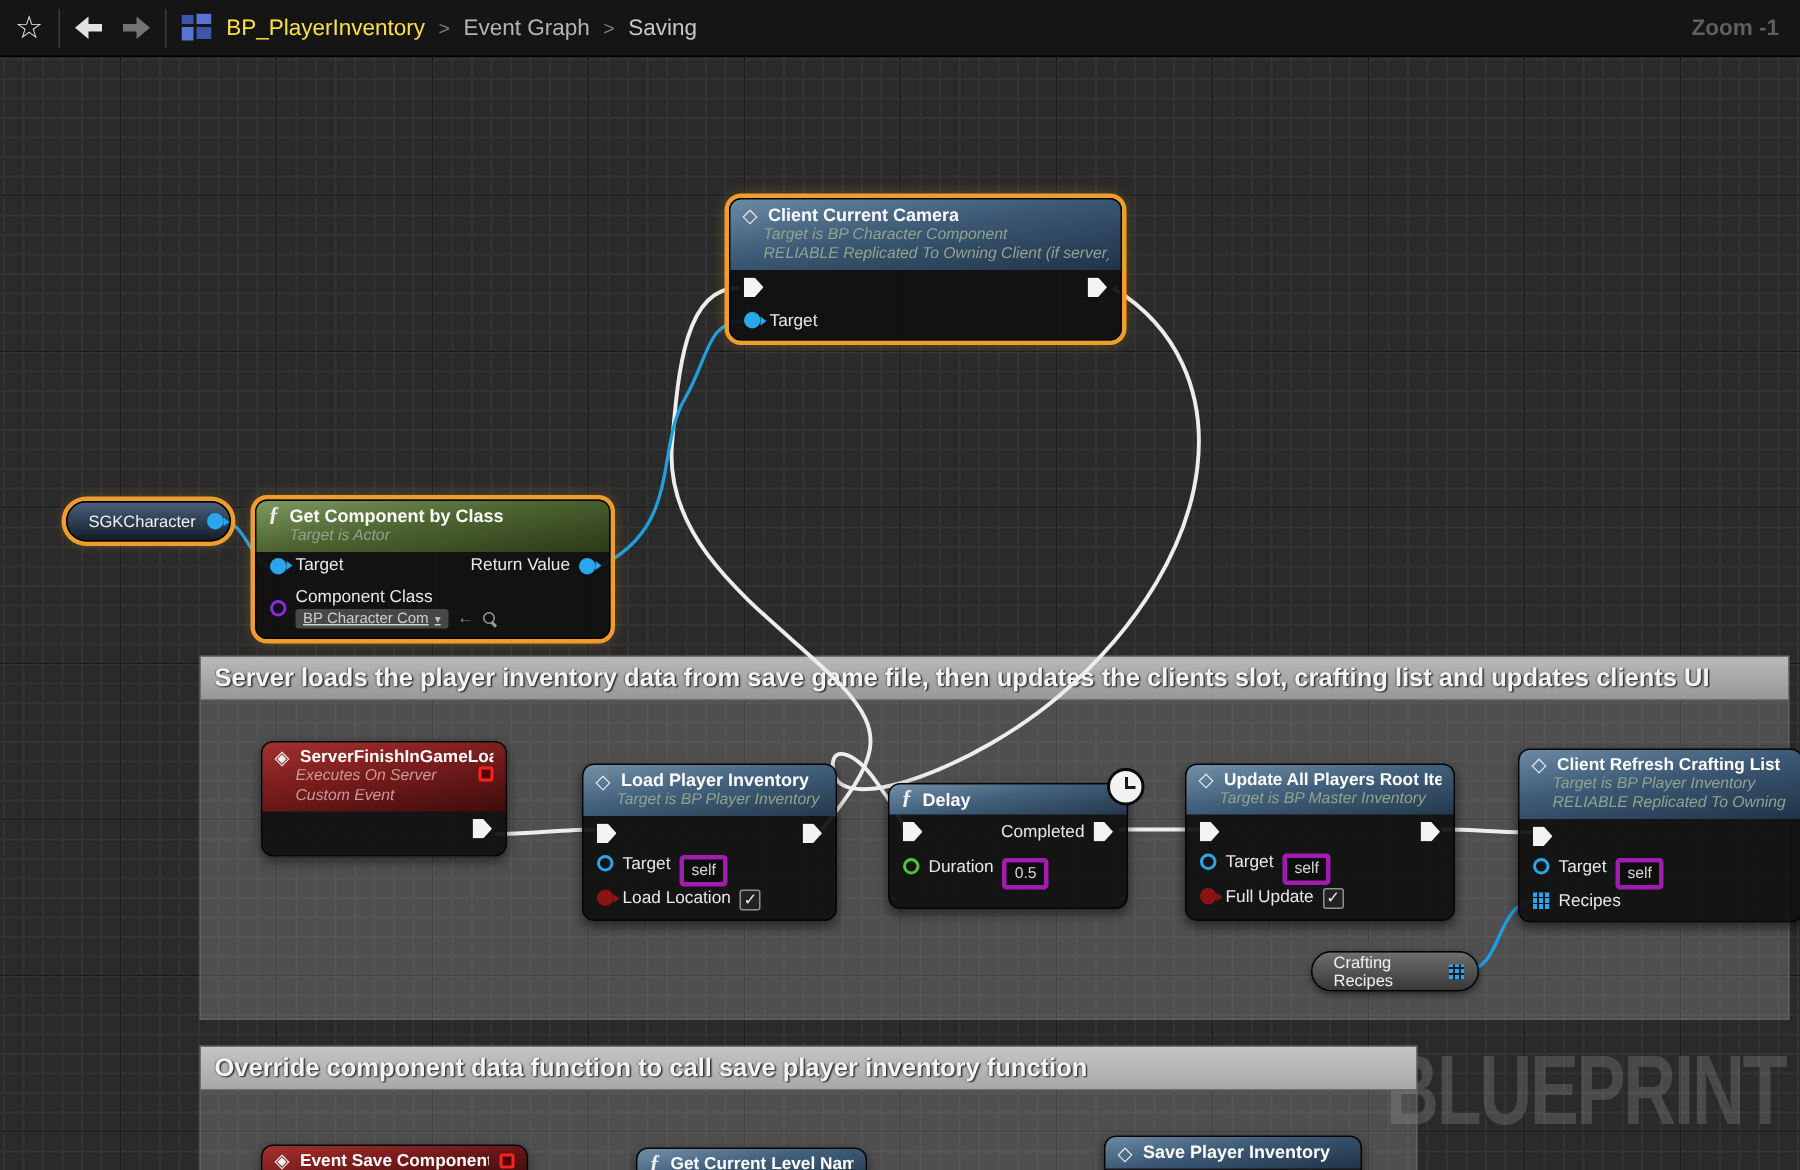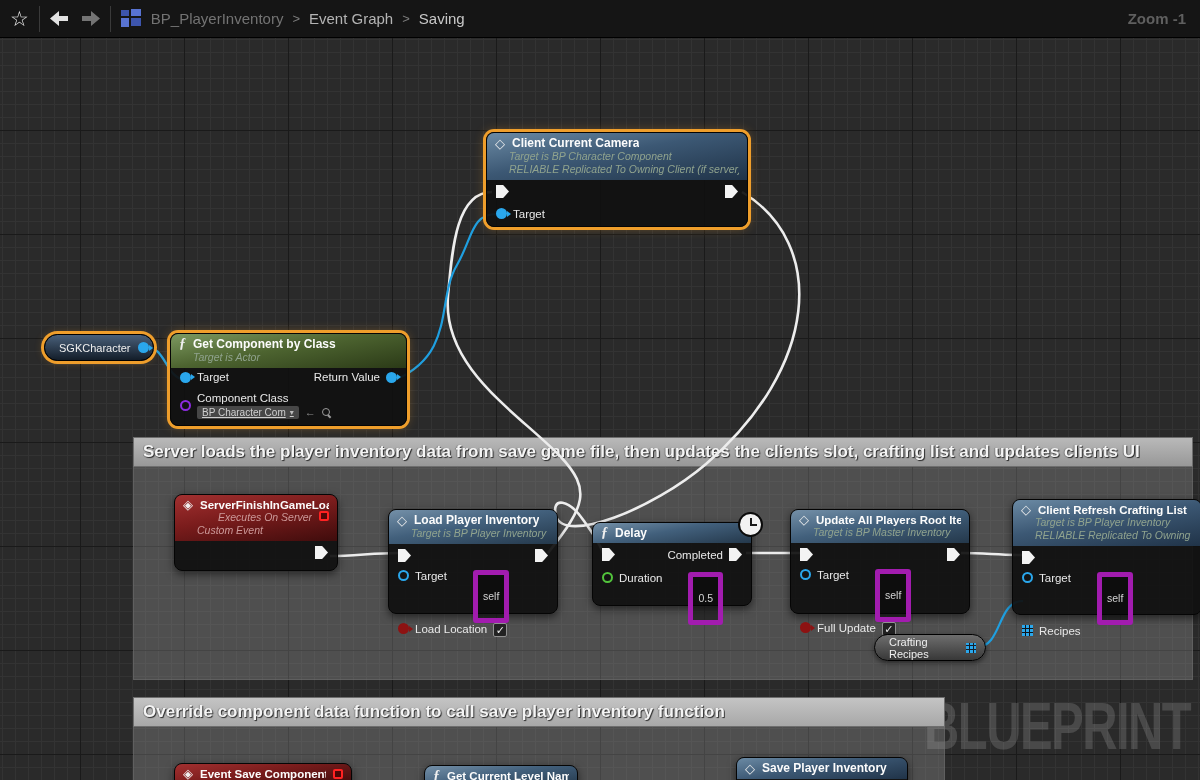--- a/index.html
+++ b/index.html
@@ -10,21 +10,21 @@
   
   .toolbar {
     position: absolute; top: 0; left: 0; width: 1200px; height: 38px;
     background: #151515; border-bottom: 1px solid #000;
     display: flex; align-items: center; gap: 10px; padding: 0 10px;
   }
   .tb-star { color: #e9e9e9; font-size: 21px; line-height: 1; cursor: pointer; }
   .tsep { width: 1px; height: 26px; background: #3a3a3a; }
   .tb-btn { display: flex; align-items: center; }
   .crumbs { display: flex; align-items: center; gap: 9px; font-size: 15px; }
-  .crumb-root { color: #737373; }
+  .crumb-root { color: #fde047; }
   .crumb-sep { color: #7d7d7d; font-size: 13px; }
   .crumb-mid { color: #b4b4b4; }
   .crumb-leaf { color: #c8c8c8; }
   .zoom-label { margin-left: auto; color: #5f5f5f; font-weight: bold; font-size: 15px; padding-right: 4px; }
 
   
   .canvas {
     position: absolute; top: 38px; left: 0; width: 1200px; height: 742px; overflow: hidden;
     background-color: #2a2a2a;
     background-image:
@@ -87,22 +87,22 @@
   .epin { width: 13px; height: 13px; flex: none; background: #f3f3f3; clip-path: polygon(0 0, 55% 0, 100% 50%, 55% 100%, 0 100%); }
   .dot { width: 11px; height: 11px; border-radius: 50%; position: relative; flex: none; }
   .dot.filled { background: currentColor; }
   .dot.filled::after { content:''; position: absolute; right: -4px; top: 50%; transform: translateY(-50%);
     border-left: 4px solid currentColor; border-top: 3px solid transparent; border-bottom: 3px solid transparent; }
   .dot.hollow { border: 2.5px solid currentColor; background: transparent; }
   .c-blue { color: #2aa7ec; } .c-purple { color: #8c2be0; } .c-dred { color: #8d1212; } .c-green { color: #52c43c; }
   .gpin { width: 11px; height: 11px; flex: none; background-color: #2aa7ec;
     background-image: repeating-linear-gradient(0deg, transparent 0 3px, #10151a 3px 4px),
                       repeating-linear-gradient(90deg, transparent 0 3px, #10151a 3px 4px); }
-  .valbox { display: inline-block; padding: 14px 5px; border: 5px solid #a21caf; border-radius: 3px;
-    background: rgba(5,5,5,0.5); color: #d4d4d4; font-size: 10.5px; line-height: 15px; cursor: text; margin-left: 20px; }
+  .valbox { display: inline-block; padding: 0 5px; border: 3px solid #a21caf; border-radius: 3px;
+    background: rgba(5,5,5,0.5); color: #d4d4d4; font-size: 10.5px; line-height: 15px; cursor: text; }
   .chk { width: 14px; height: 14px; border: 1px solid #909090; border-radius: 2px; background: #222;
     display: flex; align-items: center; justify-content: center; cursor: pointer; }
   .chk i { font-style: normal; color: #e8e8e8; font-size: 11px; line-height: 1; }
   .redbox { width: 10px; height: 10px; border: 2px solid #f22; border-radius: 2px; background: rgba(70,0,0,0.65); margin-left: auto; flex: none; }
   .clock { position: absolute; right: -12px; top: -11px; width: 25px; height: 25px; border-radius: 50%;
     background: #f2f2f2; border: 2px solid #0b0b0b; z-index: 4; }
   .clock::before { content:''; position: absolute; left: 10px; top: 4px; width: 2px; height: 7px; background: #1a1a1a; }
   .clock::after  { content:''; position: absolute; left: 10px; top: 10px; width: 7px; height: 2px; background: #1a1a1a; }
   .ccwrap { display: flex; align-items: center; gap: 6px; padding: 0 9px; }
   .cccol { display: flex; flex-direction: column; gap: 2px; }
@@ -253,21 +253,21 @@
   </div>
 
   <div class="node" style="left:174px; top:456px; width:164px; height:77px;">
     <div class="hdr hdr-red">
       <div class="trow">
         <span class="nicon">◈</span>
         <span class="ttl small">ServerFinishInGameLoad</span>
       </div>
       <div class="trow" style="align-items:flex-start;">
         <div style="flex:1;">
-          <div class="sub redsub" style="padding-left:14px;text-align:right;">Executes On Server</div>
+          <div class="sub redsub" style="padding-left:14px;">Executes On Server</div>
           <div class="sub redsub" style="padding-left:14px;">Custom Event</div>
         </div>
         <span class="redbox"></span>
       </div>
     </div>
     <div class="nbody">
       <div class="row right" style="min-height:20px;">
         <span class="epin"></span>
       </div>
     </div>

